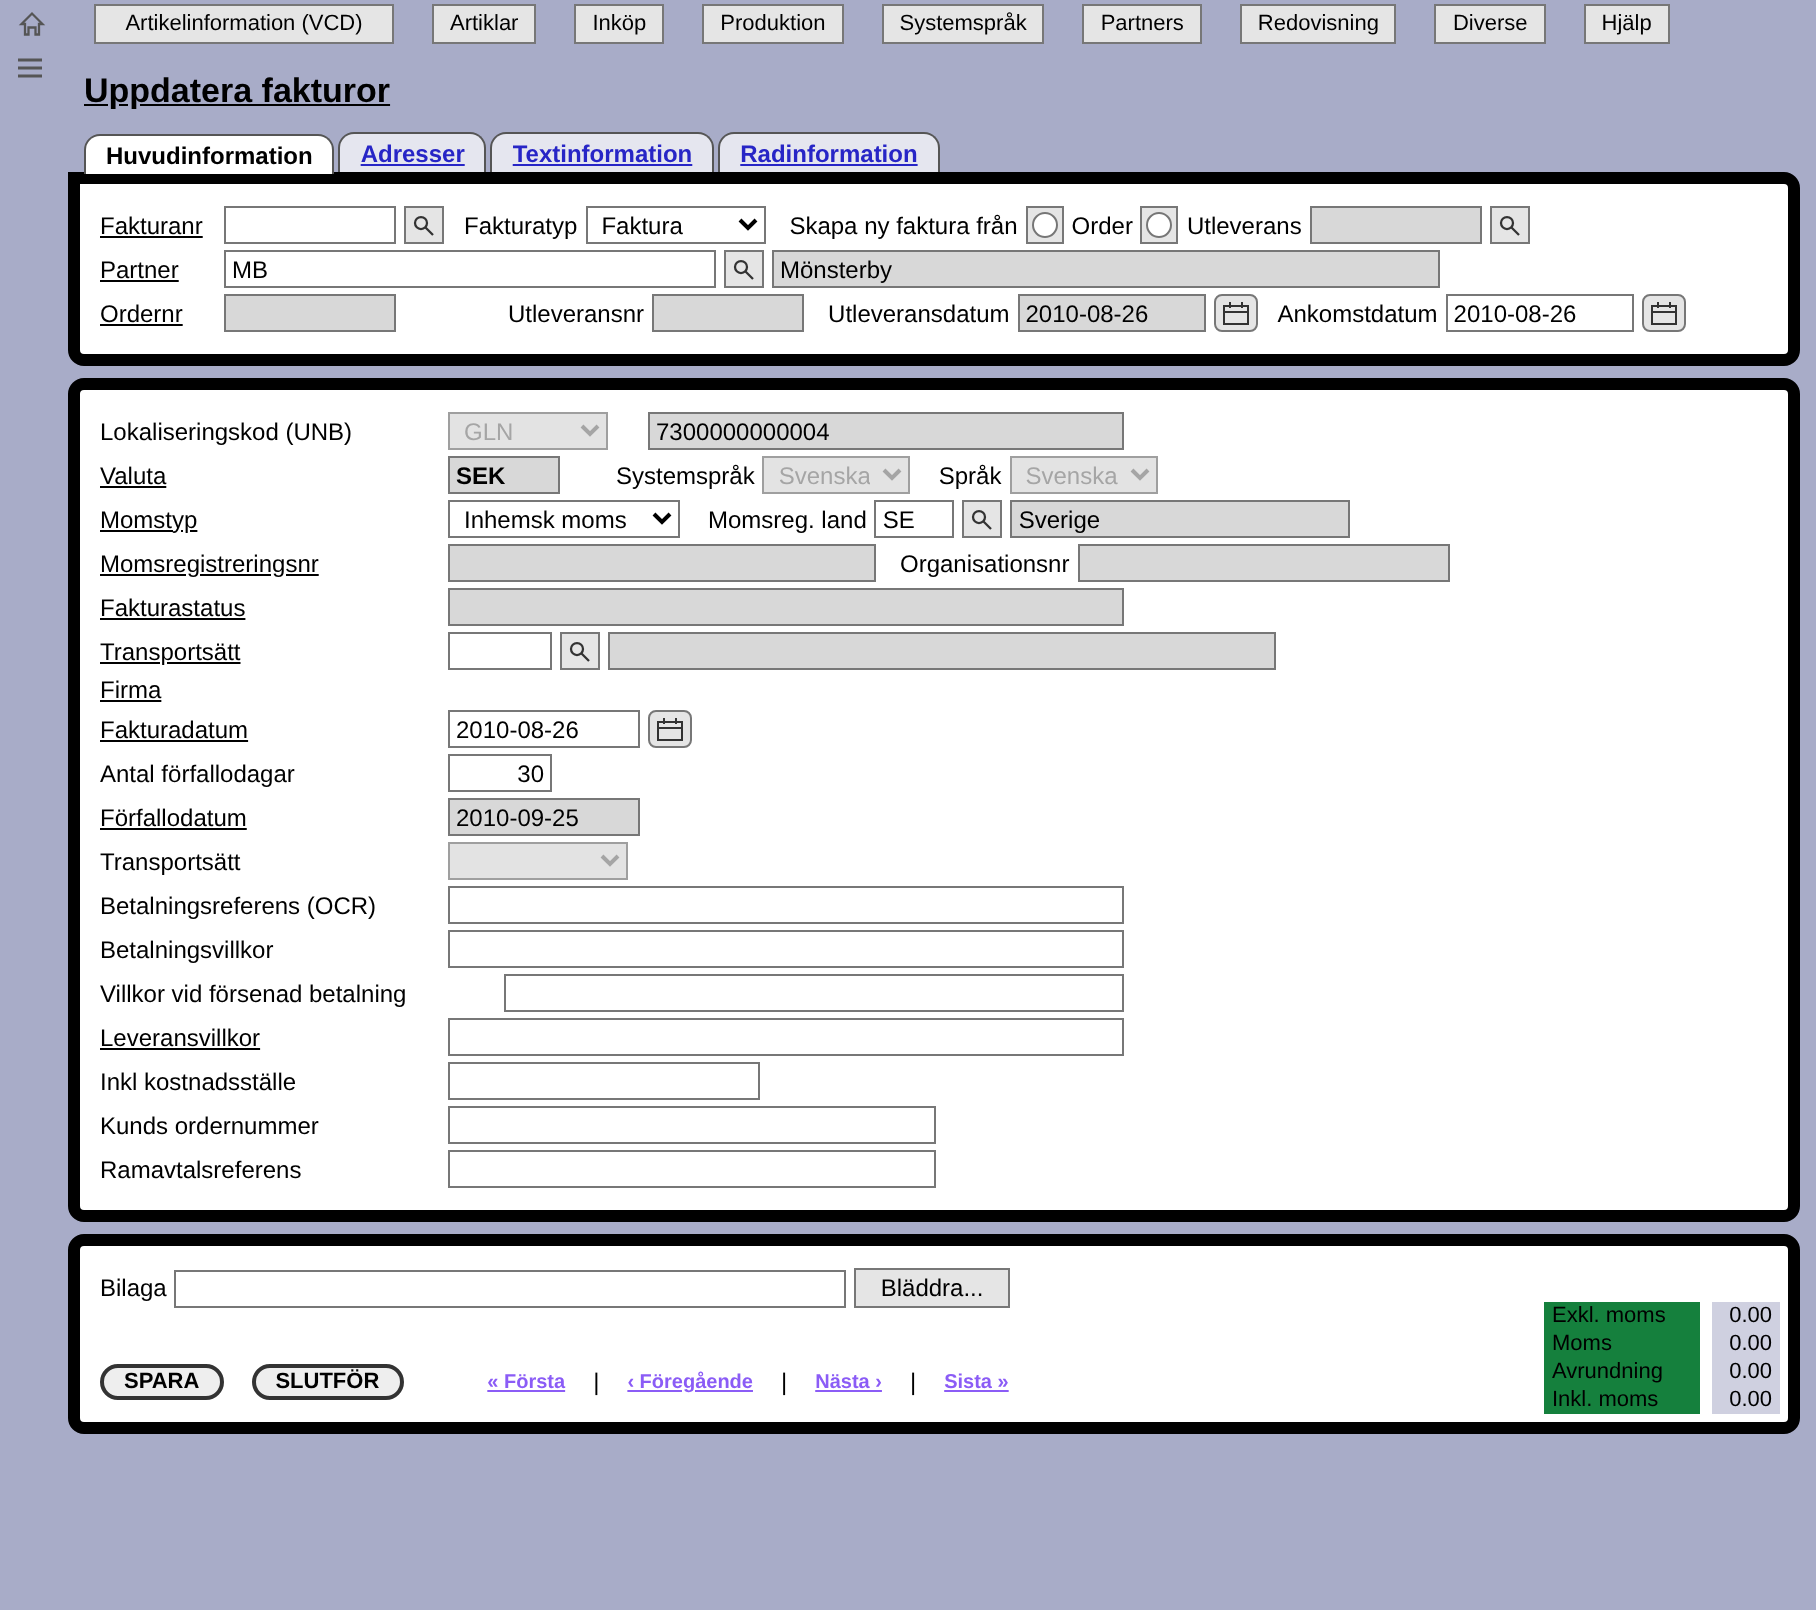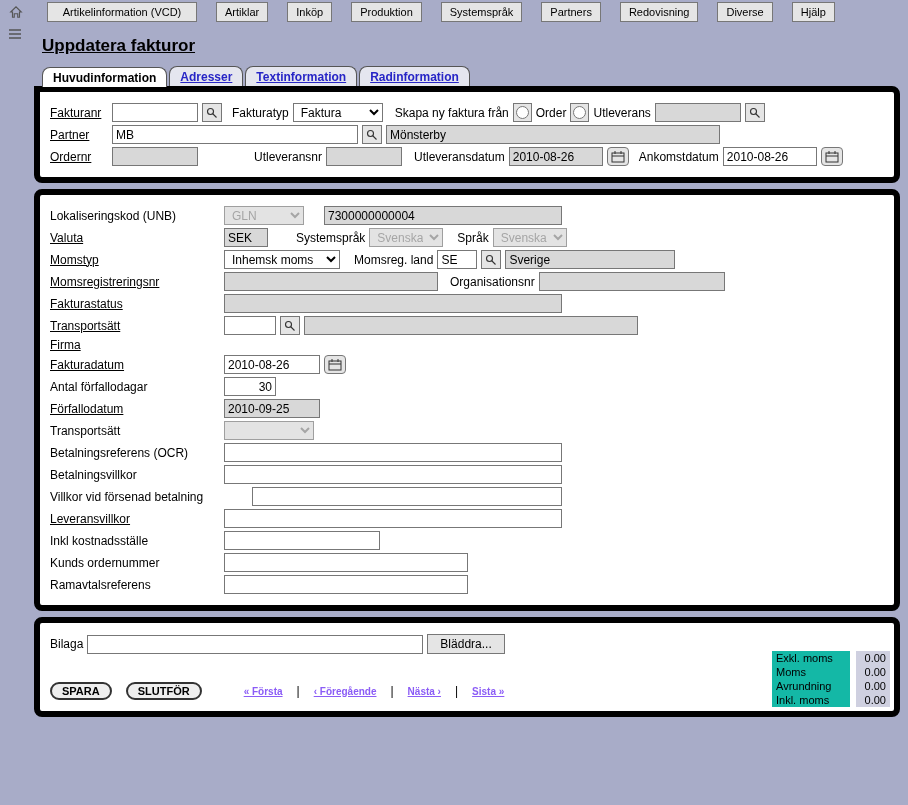--- a/index.html
+++ b/index.html
@@ -157,21 +157,21 @@
     cursor: pointer;
     font-size: 10px;
   }
   .totals {
     position: absolute;
     right: 4px;
     bottom: 4px;
     font-size: 11px;
   }
   .totals-row { display:flex; justify-content:space-between; gap:6px; }
-  .totals-row .tl { background:#14b8a6; padding:1px 4px; min-width:78px; text-align:left;}
+  .totals-row .tl { background:#15803d; padding:1px 4px; min-width:78px; text-align:left;}
   .totals-row .tv { background:#cfd0e0; padding:1px 4px; min-width:34px; text-align:right;}
   .bottom-panel { position: relative; min-height: 100px; padding-bottom: 42px; }
   .browse-btn {
     border:1px solid #777; background:#e5e5e5; padding:2px 12px; font-size:12px; cursor:pointer;
   }
   svg { display:block; }
 </style>
 </head>
 <body>
 
@@ -282,21 +282,21 @@
 
   <div class="panel">
     <div class="row">
       <span class="lbl col-label lbl-plain">Lokaliseringskod (UNB)</span>
       <select class="sel ro" style="width:80px" disabled=""><option>GLN</option></select>
       <span style="width:12px"></span>
       <input class="txt ro" style="width: 238px;" readonly="" value="7300000000004">
     </div>
     <div class="row">
       <span class="lbl col-label">Valuta</span>
-      <input class="txt ro" style="width: 44px;" readonly="" value="SEK">
+      <input class="txt ro" style="width: 56px; font-weight: bold;" readonly="" value="SEK">
       <span class="lbl lbl-plain" style="margin-left:24px">Systemspråk</span>
       <select class="sel ro" style="width:74px" disabled=""><option>Svenska</option></select>
       <span class="lbl lbl-plain" style="margin-left:10px">Språk</span>
       <select class="sel ro" style="width:74px" disabled=""><option>Svenska</option></select>
     </div>
     <div class="row">
       <span class="lbl col-label">Momstyp</span>
       <select class="sel" style="width:116px"><option>Inhemsk moms</option></select>
       <span class="lbl lbl-plain" style="margin-left:10px">Momsreg. land</span>
       <input class="txt" style="width: 40px;" value="SE">

